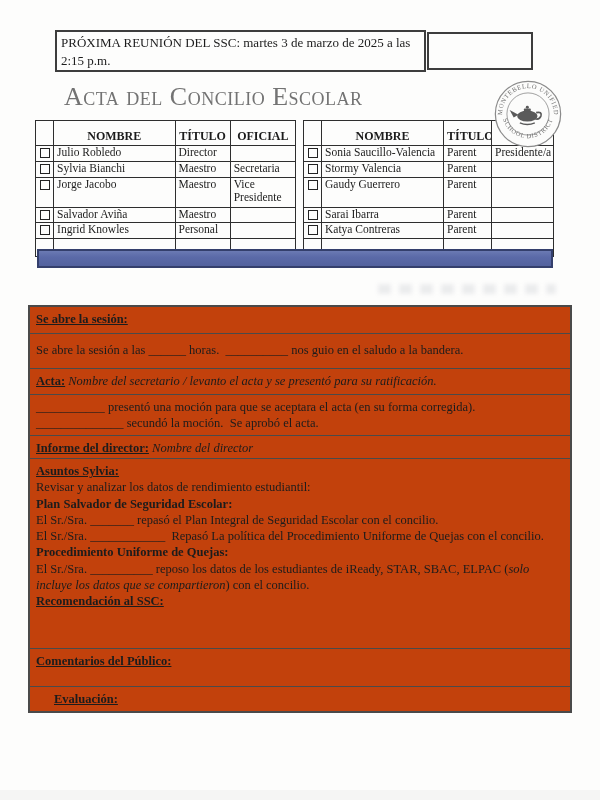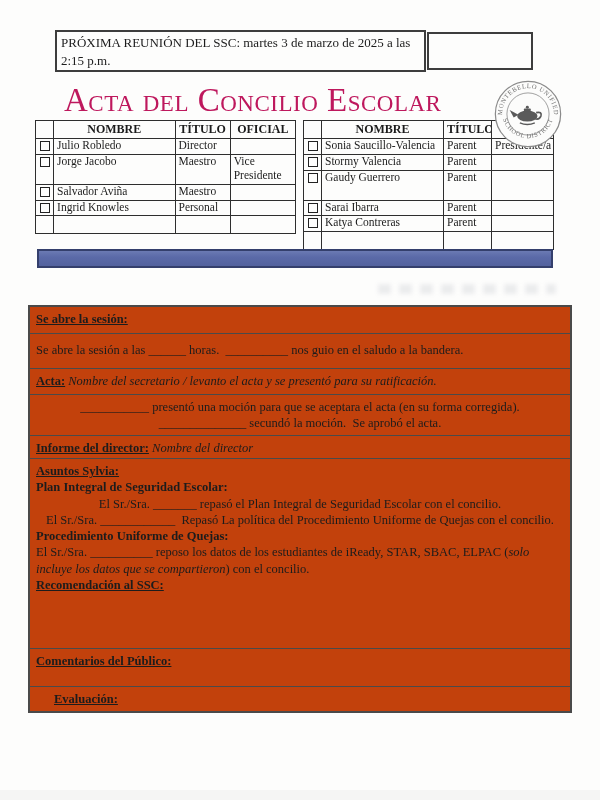--- a/index.html
+++ b/index.html
@@ -16,36 +16,36 @@
     padding:2px 4px; font-size:13px; line-height:1.35;
   }
   .empty-box {
     position:absolute; left:427px; top:32px; width:106px; height:38px;
     border:2px solid #3d3d3d; box-sizing:border-box; background:#fdfdfc;
   }
 
   
   .doc-title {
     position:absolute; left:64px; top:82px; margin:0;
-    font-size:33px; font-weight:normal; font-variant:small-caps;
-    letter-spacing:0.5px; color:#be185d;
+    font-size:26px; font-weight:normal; font-variant:small-caps;
+    letter-spacing:0.5px; color:#737373;
   }
 
   
   .seal { position:absolute; left:494px; top:80px; width:68px; height:68px; z-index:6; }
 
   
   .tbl { position:absolute; border-collapse:collapse; table-layout:fixed; background:#fdfdfc; }
   .tbl-left  { left:35px;  top:120px; width:261px; }
   .tbl-right { left:303px; top:120px; width:250px; }
   .tbl td, .tbl th {
     border:1.5px solid #2e2e2e; padding:0 3px; vertical-align:top;
     font-size:11.5px; line-height:1.2; overflow:hidden;
   }
-  .tbl th { font-size:12px; text-align:center; height:16px; padding-top:1px; }
+  .tbl th { font-size:12px; text-align:center; height:16px; padding-top:8px; }
   .tbl tr.r   { height:15px; }
   .tbl tr.r-tall { height:30px; }
   .tbl tr.r-empty { height:18px; }
   .cell-name { white-space:nowrap; }
   .cbx-cell { width:18px; text-align:center; padding:1px 0 0 0 !important; }
   .cbx {
     display:inline-block; width:8px; height:8px;
     border:1.5px solid #222; background:#fdfdfc; vertical-align:top; margin-top:1px;
   }
 
@@ -72,21 +72,21 @@
   }
   .sec { box-sizing:border-box; border-bottom:1.5px solid #4a4a4a; padding:4px 6px; overflow:hidden; }
   .sec:last-child { border-bottom:none;padding-left:24px; }
   .h27 { height:27px; } .h35 { height:35px; } .h26 { height:26px; }
   .h41 { height:41px; } .h23 { height:23px; } .h190 { height:190px; }
   .h38 { height:38px; } .h24 { height:24px; }
   .lbl { font-weight:bold; text-decoration:underline; }
   .lbl-plain { font-weight:bold; }
   .ital { font-style:italic; }
   .gap-left { }
-  .keep-sp { white-space:pre-wrap;text-align:center; }
+  .keep-sp { white-space:pre-wrap; }
   .pt8 { padding-top:8px; }
   .minutes p { margin:0; }
   .mt10 { margin-top:10px; } .mt5 { margin-top:5px; } .mt4 { margin-top:4px; }
 </style>
 </head>
 <body>
 
 <div class="page">
 
   <div class="next-box">
@@ -134,20 +134,26 @@
       <th>NOMBRE</th>
       <th>TÍTULO</th>
       <th>OFICIAL</th>
     </tr>
     <tr class="r">
       <td class="cbx-cell"><span class="cbx"></span></td>
       <td class="cell-name">Julio Robledo</td>
       <td>Director</td>
       <td></td>
     </tr>
+    <tr class="r">
+      <td class="cbx-cell"><span class="cbx"></span></td>
+      <td class="cell-name">Sylvia Bianchi</td>
+      <td>Maestro</td>
+      <td>Secretaria</td>
+    </tr>
     <tr class="r-tall">
       <td class="cbx-cell"><span class="cbx"></span></td>
       <td class="cell-name">Jorge Jacobo</td>
       <td>Maestro</td>
       <td>Vice Presidente</td>
     </tr>
     <tr class="r">
       <td class="cbx-cell"><span class="cbx"></span></td>
       <td class="cell-name">Salvador Aviña</td>
       <td>Maestro</td>
@@ -245,21 +251,22 @@
       <p class="keep-sp">______________ secundó la moción.  Se aprobó el acta.</p>
     </div>
 
     <div class="sec h23">
       <span class="lbl">Informe del director:</span>
       <span class="ital gap-left">Nombre del director</span>
     </div>
 
     <div class="sec h190">
       <p><span class="lbl">Asuntos Sylvia:</span></p>
-      <p class="mt5"><span class="lbl-plain">Plan Integral de Seguridad Escolar:</span></p>
+      <p class="mt10">Revisar y analizar los datos de rendimiento estudiantil:</p>
+      <p class="mt5"><span class="lbl-plain">Plan Salvador de Seguridad Escolar:</span></p>
       <p class="mt4 keep-sp">El Sr./Sra. _______ repasó el Plan Integral de Seguridad Escolar con el concilio.</p>
       <p class="mt5 keep-sp">El Sr./Sra. ____________  Repasó La política del Procedimiento Uniforme de Quejas con el concilio.</p>
       <p class="mt5"><span class="lbl-plain">Procedimiento Uniforme de Quejas:</span></p>
       <p class="mt5"><span class="keep-sp">El Sr./Sra. __________ reposo los datos de los estudiantes de iReady, STAR, SBAC, ELPAC (</span><span class="ital">solo incluye los datos que se compartieron</span><span>) con el concilio.</span></p>
       <p class="mt4"><span class="lbl">Recomendación al SSC:</span></p>
     </div>
 
     <div class="sec h38">
       <span class="lbl">Comentarios del Público:</span>
     </div>

